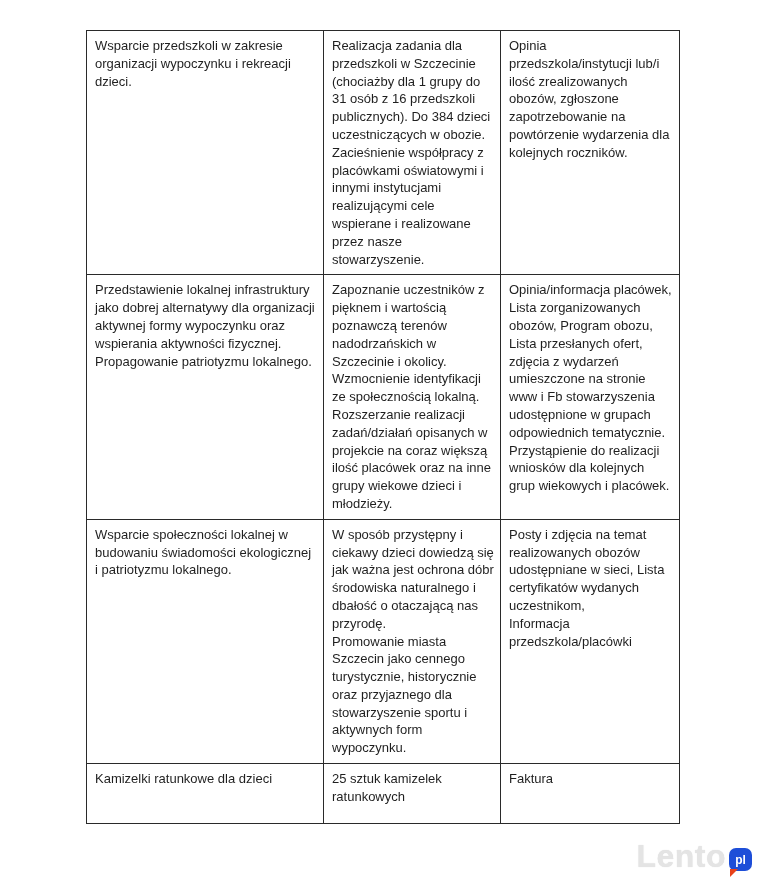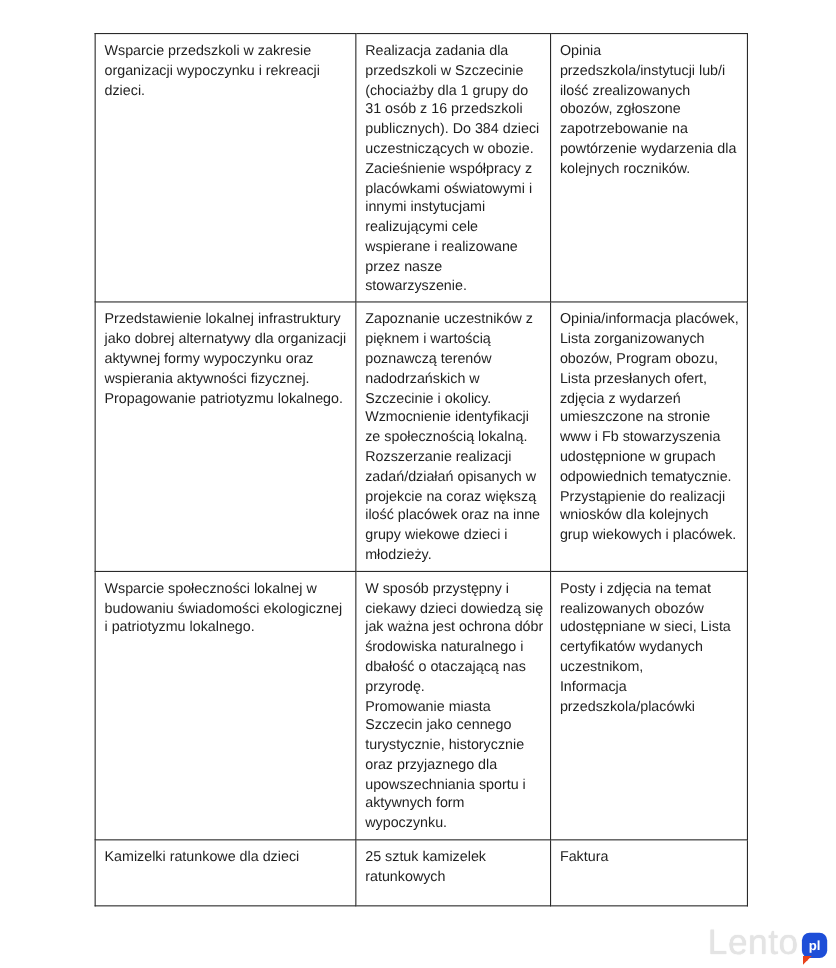--- a/index.html
+++ b/index.html
@@ -35,21 +35,21 @@
 
   .watermark {
     position: absolute;
     right: 8px; bottom: 8px;
     display: flex;
     align-items: flex-end;
     gap: 3px;
   }
   .wm-text {
     font-size: 32px;
-    font-weight: 400;
+    font-weight: 700;
     color: #e4e4e4;
     letter-spacing: 0.5px;
     line-height: 1;
     text-shadow: 0 0 1px #d9d9d9;
   }
   .wm-bubble {
     position: relative;
     width: 23px; height: 23px;
     background: #1d4ed8;
     border-radius: 7px;
@@ -90,21 +90,21 @@
       <td>Opinia przedszkola/instytucji lub/i ilość zrealizowanych obozów, zgłoszone zapotrzebowanie na powtórzenie wydarzenia dla kolejnych roczników.</td>
     </tr>
     <tr class="row-2">
       <td>Przedstawienie lokalnej infrastruktury jako dobrej alternatywy dla organizacji aktywnej formy wypoczynku oraz wspierania aktywności fizycznej. Propagowanie patriotyzmu lokalnego.</td>
       <td>Zapoznanie uczestników z pięknem i wartością poznawczą terenów nadodrzańskich w Szczecinie i okolicy. Wzmocnienie identyfikacji ze społecznością lokalną. Rozszerzanie realizacji zadań/działań opisanych w projekcie na coraz większą ilość placówek oraz na inne grupy wiekowe dzieci i młodzieży.</td>
       <td>Opinia/informacja placówek, Lista zorganizowanych obozów, Program obozu, Lista przesłanych ofert, zdjęcia z wydarzeń umieszczone na stronie www i Fb stowarzyszenia udostępnione w grupach odpowiednich tematycznie. Przystąpienie do realizacji wniosków dla kolejnych grup wiekowych i placówek.</td>
     </tr>
     <tr class="row-3">
       <td>Wsparcie społeczności lokalnej w budowaniu świadomości ekologicznej i patriotyzmu lokalnego.</td>
       <td>W sposób przystępny i ciekawy dzieci dowiedzą się jak ważna jest ochrona dóbr środowiska naturalnego i dbałość o otaczającą nas przyrodę.
-Promowanie miasta Szczecin jako cennego turystycznie, historycznie oraz przyjaznego dla upowszechniania sportu i aktywnych form wypoczynku.</td>
+Promowanie miasta Szczecin jako cennego turystycznie, historycznie oraz przyjaznego dla stowarzyszenie sportu i aktywnych form wypoczynku.</td>
       <td>Posty i zdjęcia na temat realizowanych obozów udostępniane w sieci, Lista certyfikatów wydanych uczestnikom,
 Informacja przedszkola/placówki</td>
     </tr>
     <tr class="row-5">
       <td>Kamizelki ratunkowe dla dzieci</td>
       <td>25 sztuk kamizelek ratunkowych</td>
       <td>Faktura</td>
     </tr>
   </tbody>
 </table>

